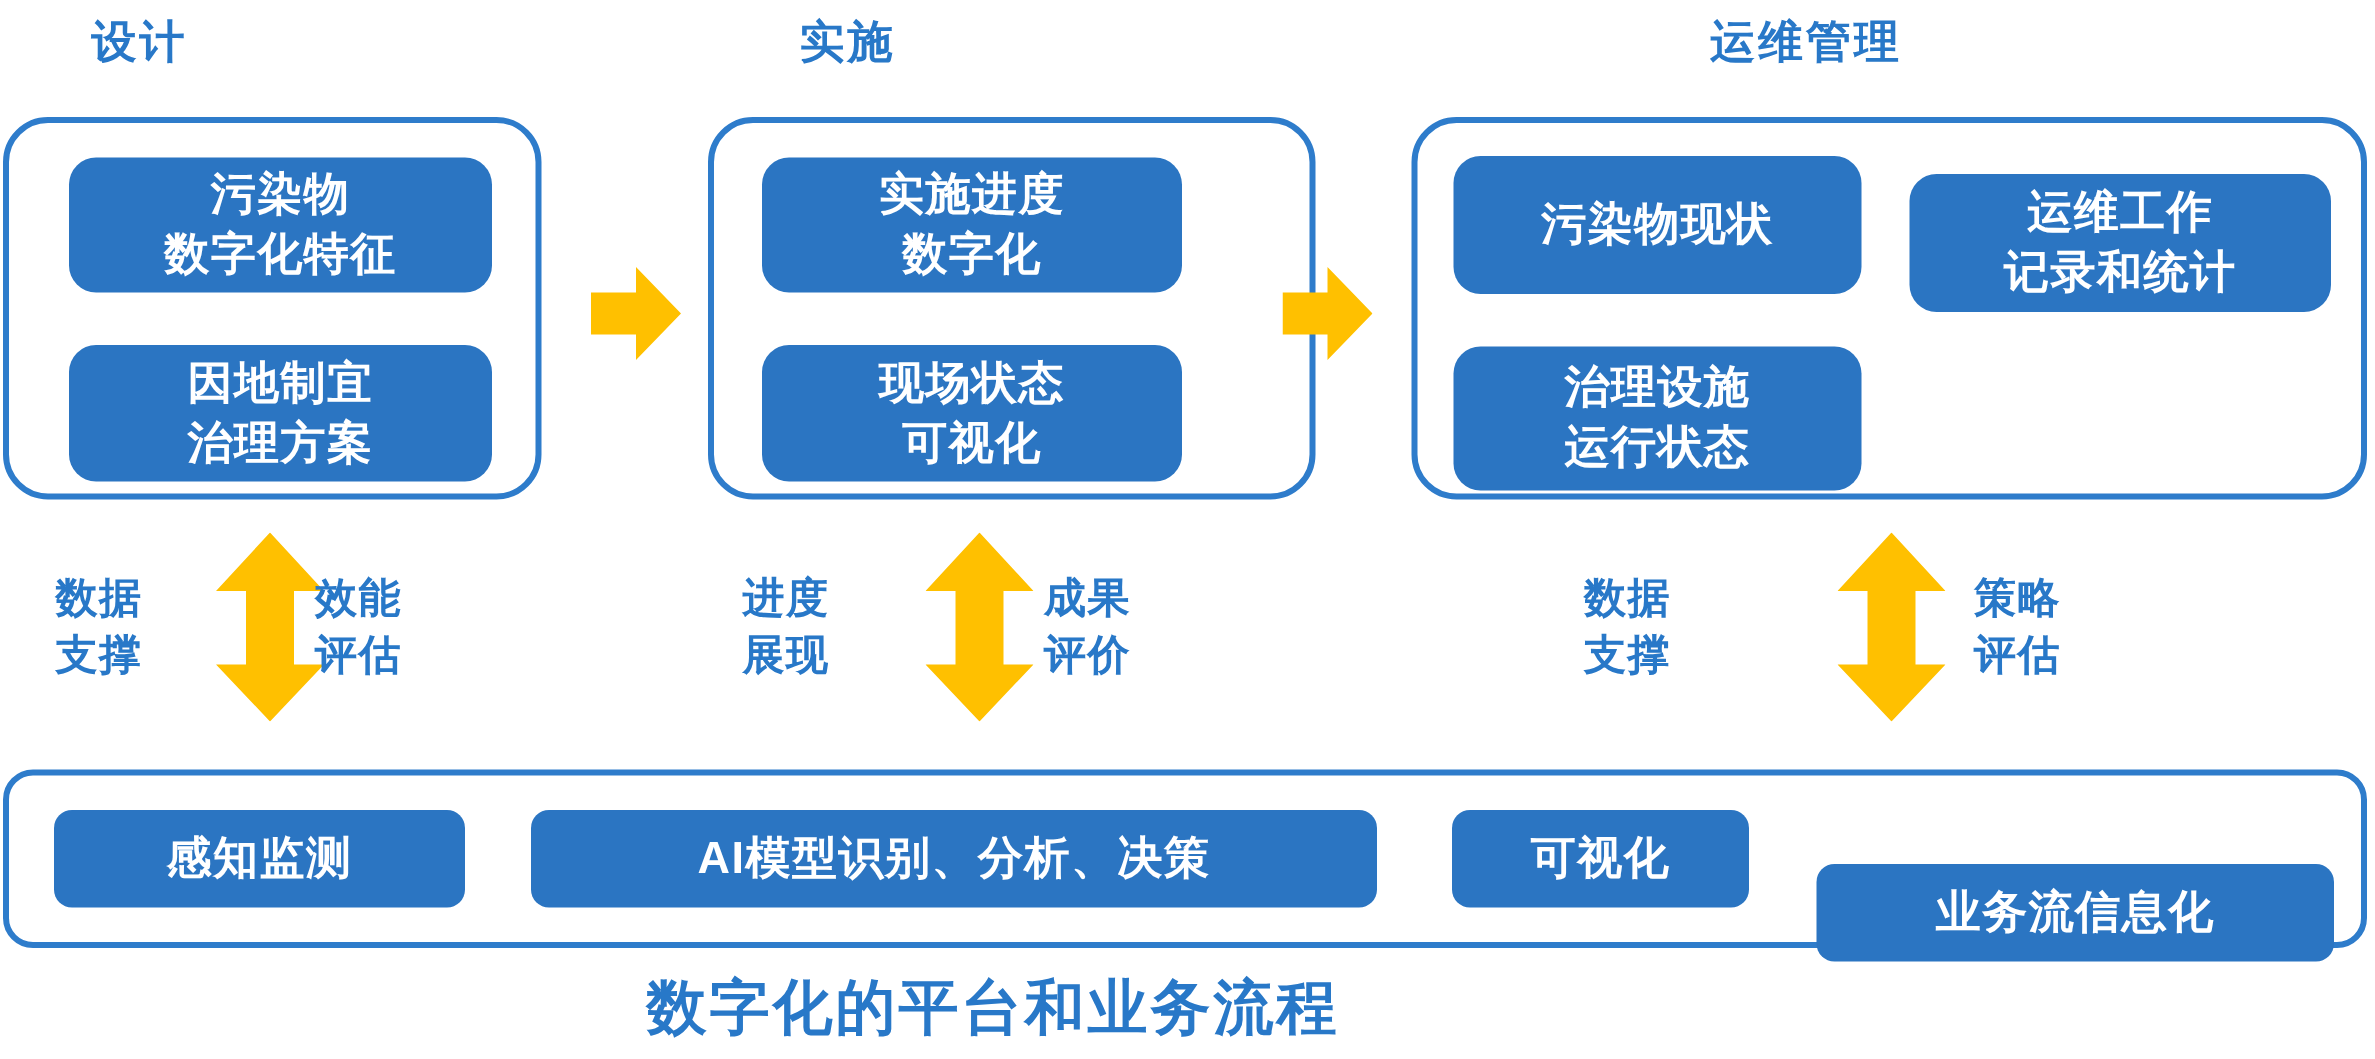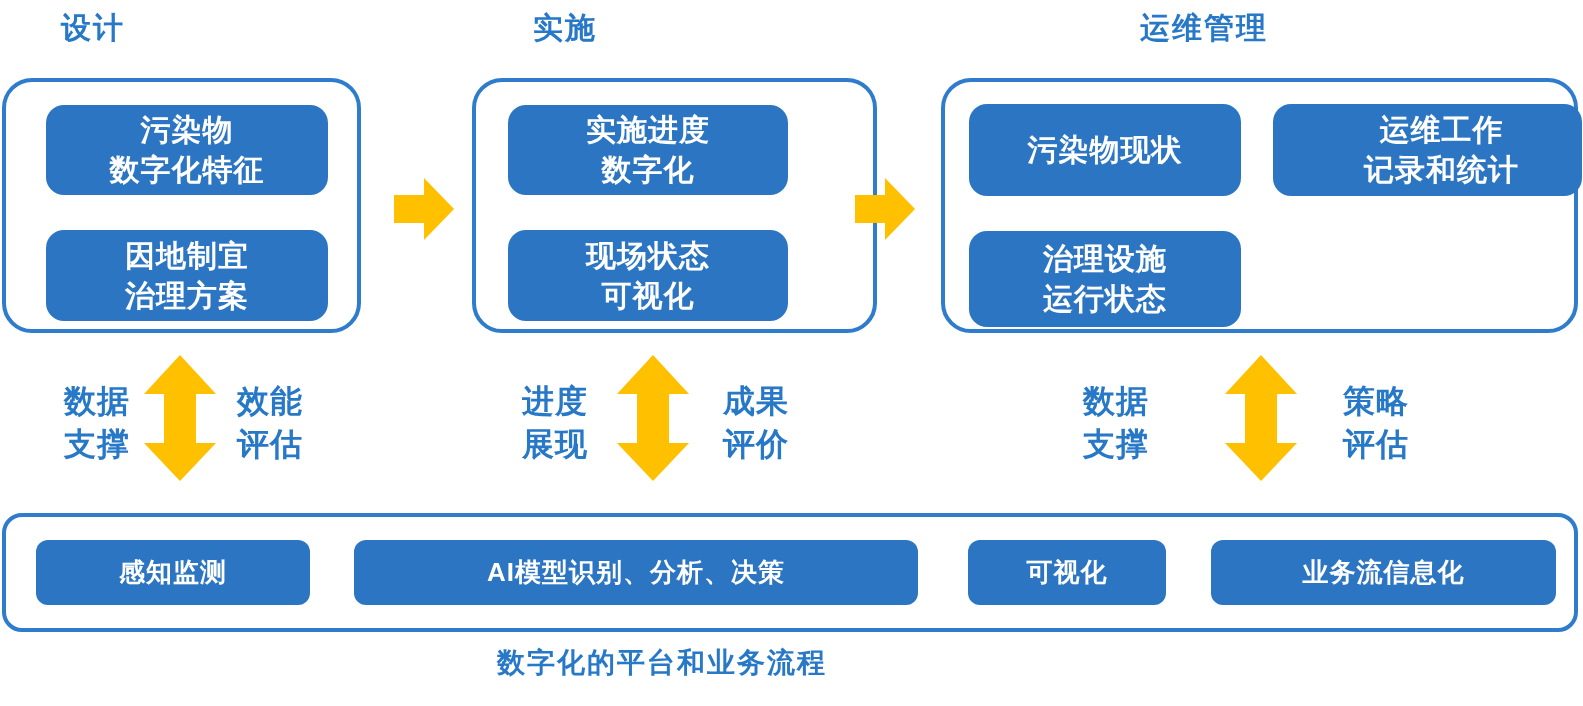--- a/index.html
+++ b/index.html
@@ -31,47 +31,47 @@
     position:absolute;background:var(--fill);border-radius:18px;
     color:var(--boxtext);font-weight:bold;font-size:30px;line-height:1.32;
     display:flex;align-items:center;justify-content:center;text-align:center;
     white-space:pre-line;letter-spacing:1px;
   }
   .b-c1-1{left:40px;top:23px;width:282px;height:90px;}
   .b-c1-2{left:40px;top:148px;width:282px;height:91px;}
   .b-c2-1{left:32px;top:23px;width:280px;height:90px;}
   .b-c2-2{left:32px;top:148px;width:280px;height:91px;}
   .b-c3-1{left:24px;top:22px;width:272px;height:92px;}
-  .b-c3-2{left:328px;top:22px;width:281px;height:92px;padding-left:28px;}
+  .b-c3-2{left:328px;top:34px;width:281px;height:92px;}
   .b-c3-3{left:24px;top:149px;width:272px;height:96px;}
   .b-c3-4{left:328px;top:149px;width:281px;height:96px;}
   .harrow{position:absolute;width:60px;height:62px;top:178px;}
   .h1{left:394px;} .h2{left:855px;}
   .varrow{position:absolute;width:72px;height:126px;top:355px;}
   .v1{left:144px;} .v2{left:617px;} .v3{left:1225px;}
   .xlabel{
-    position:absolute;top:380px;width:120px;text-align:center;
-    font-size:32px;font-weight:bold;color:var(--text);
+    position:absolute;top:380px;width:120px;
+    font-size:28px;font-weight:bold;color:var(--text);
     white-space:pre-line;line-height:1.35;letter-spacing:1px;
   }
   .l1a{left:37px;} .l1b{left:210px;}
   .l2a{left:495px;} .l2b{left:696px;}
   .l3a{left:1056px;} .l3b{left:1316px;}
   .pbtn{
     position:absolute;top:23px;height:65px;background:var(--fill);
-    border-radius:12px;color:var(--boxtext);font-weight:bold;font-size:26px;
+    border-radius:12px;color:var(--boxtext);font-weight:bold;font-size:30px;
     display:flex;align-items:center;justify-content:center;letter-spacing:1px;
   }
   .p1{left:30px;width:274px;}
   .p2{left:348px;width:564px;}
   .p3{left:962px;width:198px;}
-  .p4{left:1205px;width:345px;}
+  .p4{left:1205px;width:345px;margin-top:36px;}
   .platform-title{
     position:absolute;top:644px;left:0;width:1324px;text-align:center;
-    font-size:28px;font-weight:bold;color:var(--text);letter-spacing:2px;
+    font-size:40px;font-weight:bold;color:var(--text);letter-spacing:2px;
   }
 </style>
 </head>
 <body>
 
 <div class="sec-title t1">设计</div>
 <div class="sec-title t2">实施</div>
 <div class="sec-title t3">运维管理</div>
 
 <div class="container c1">

